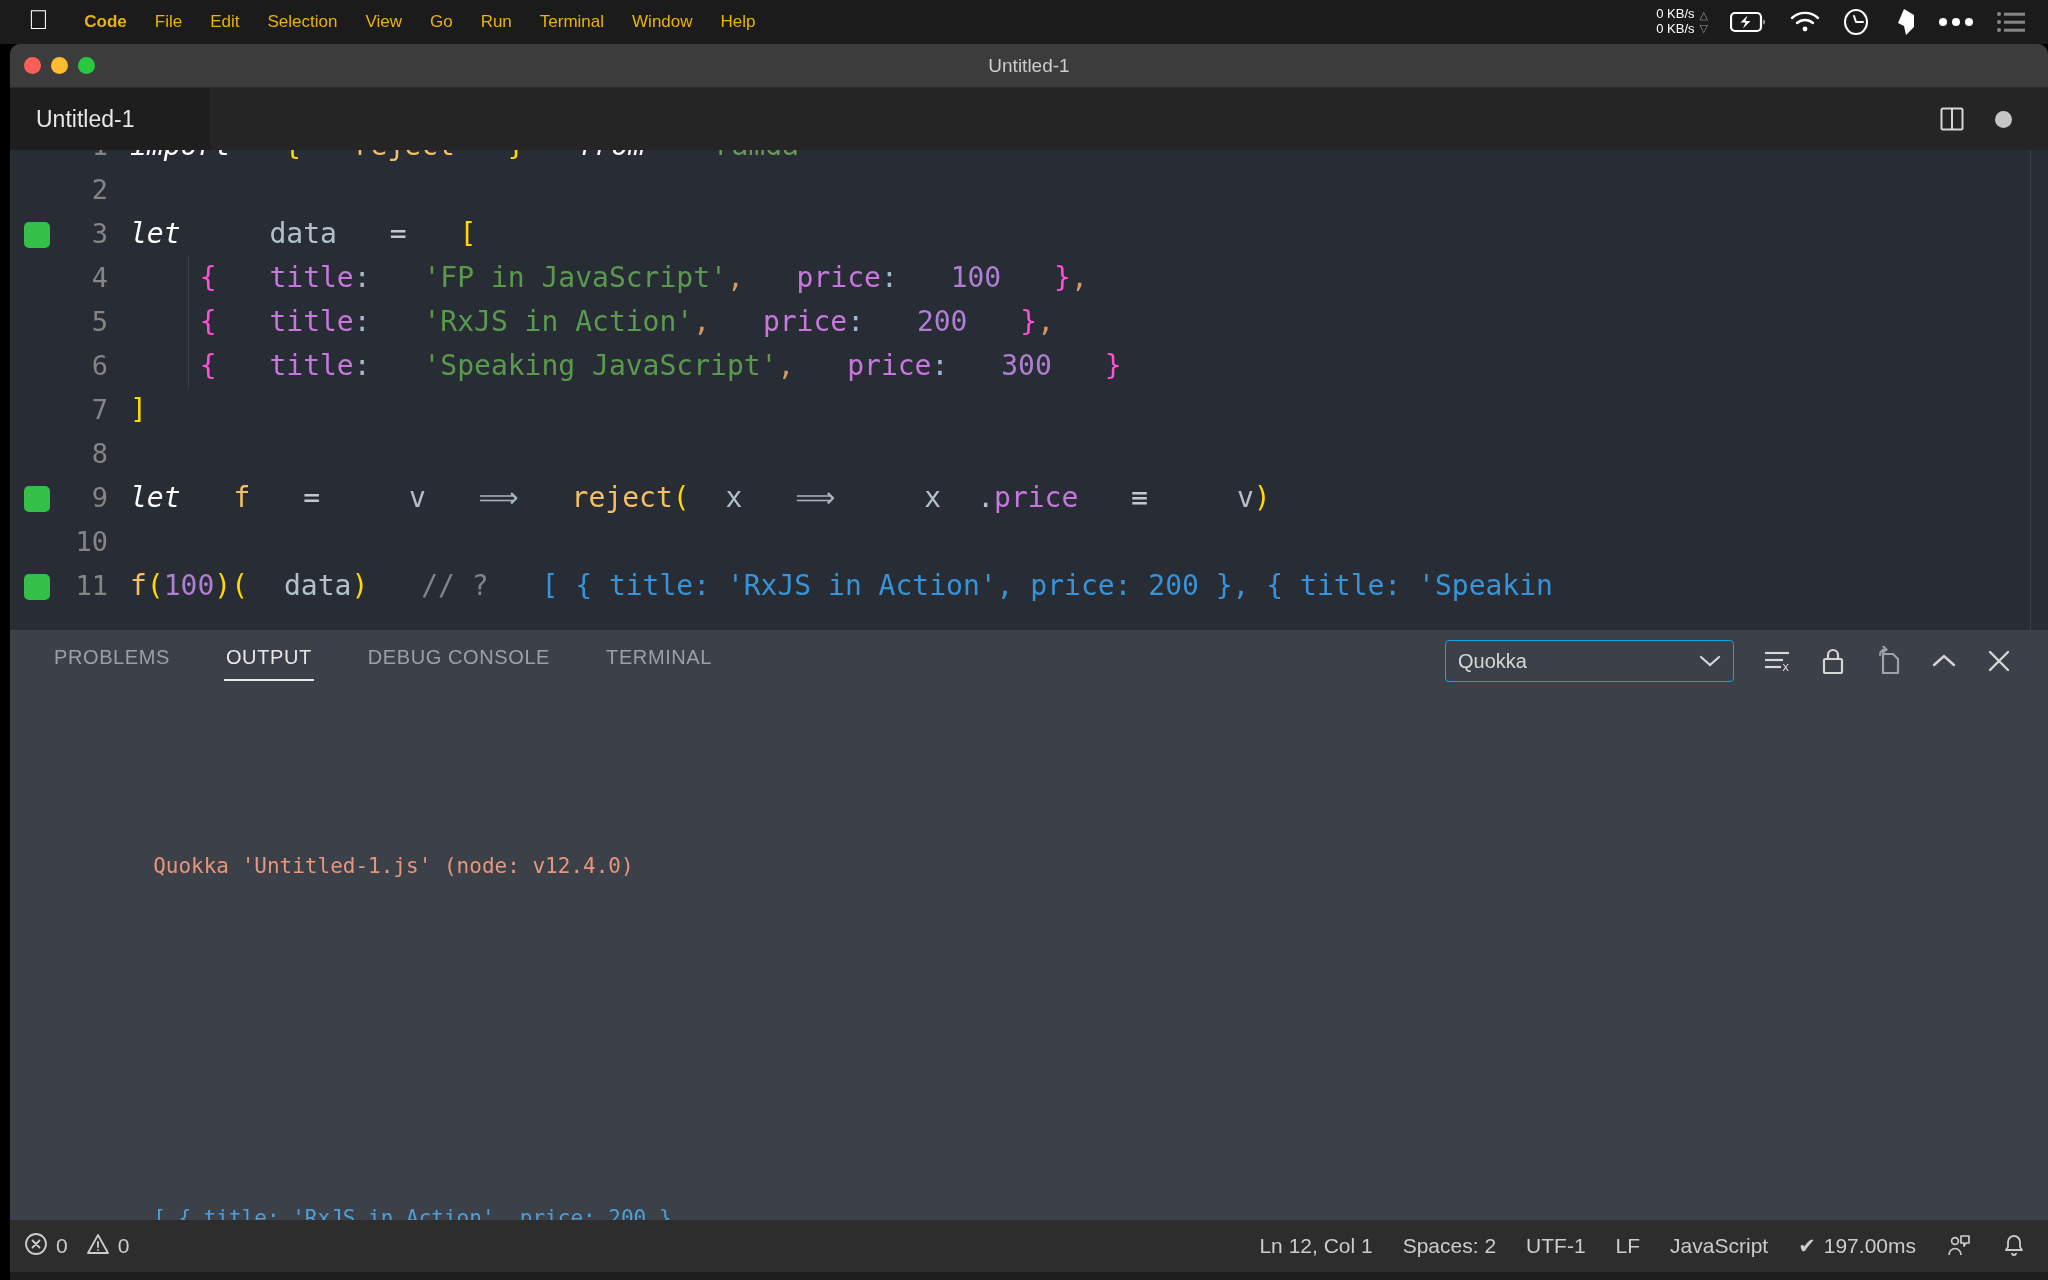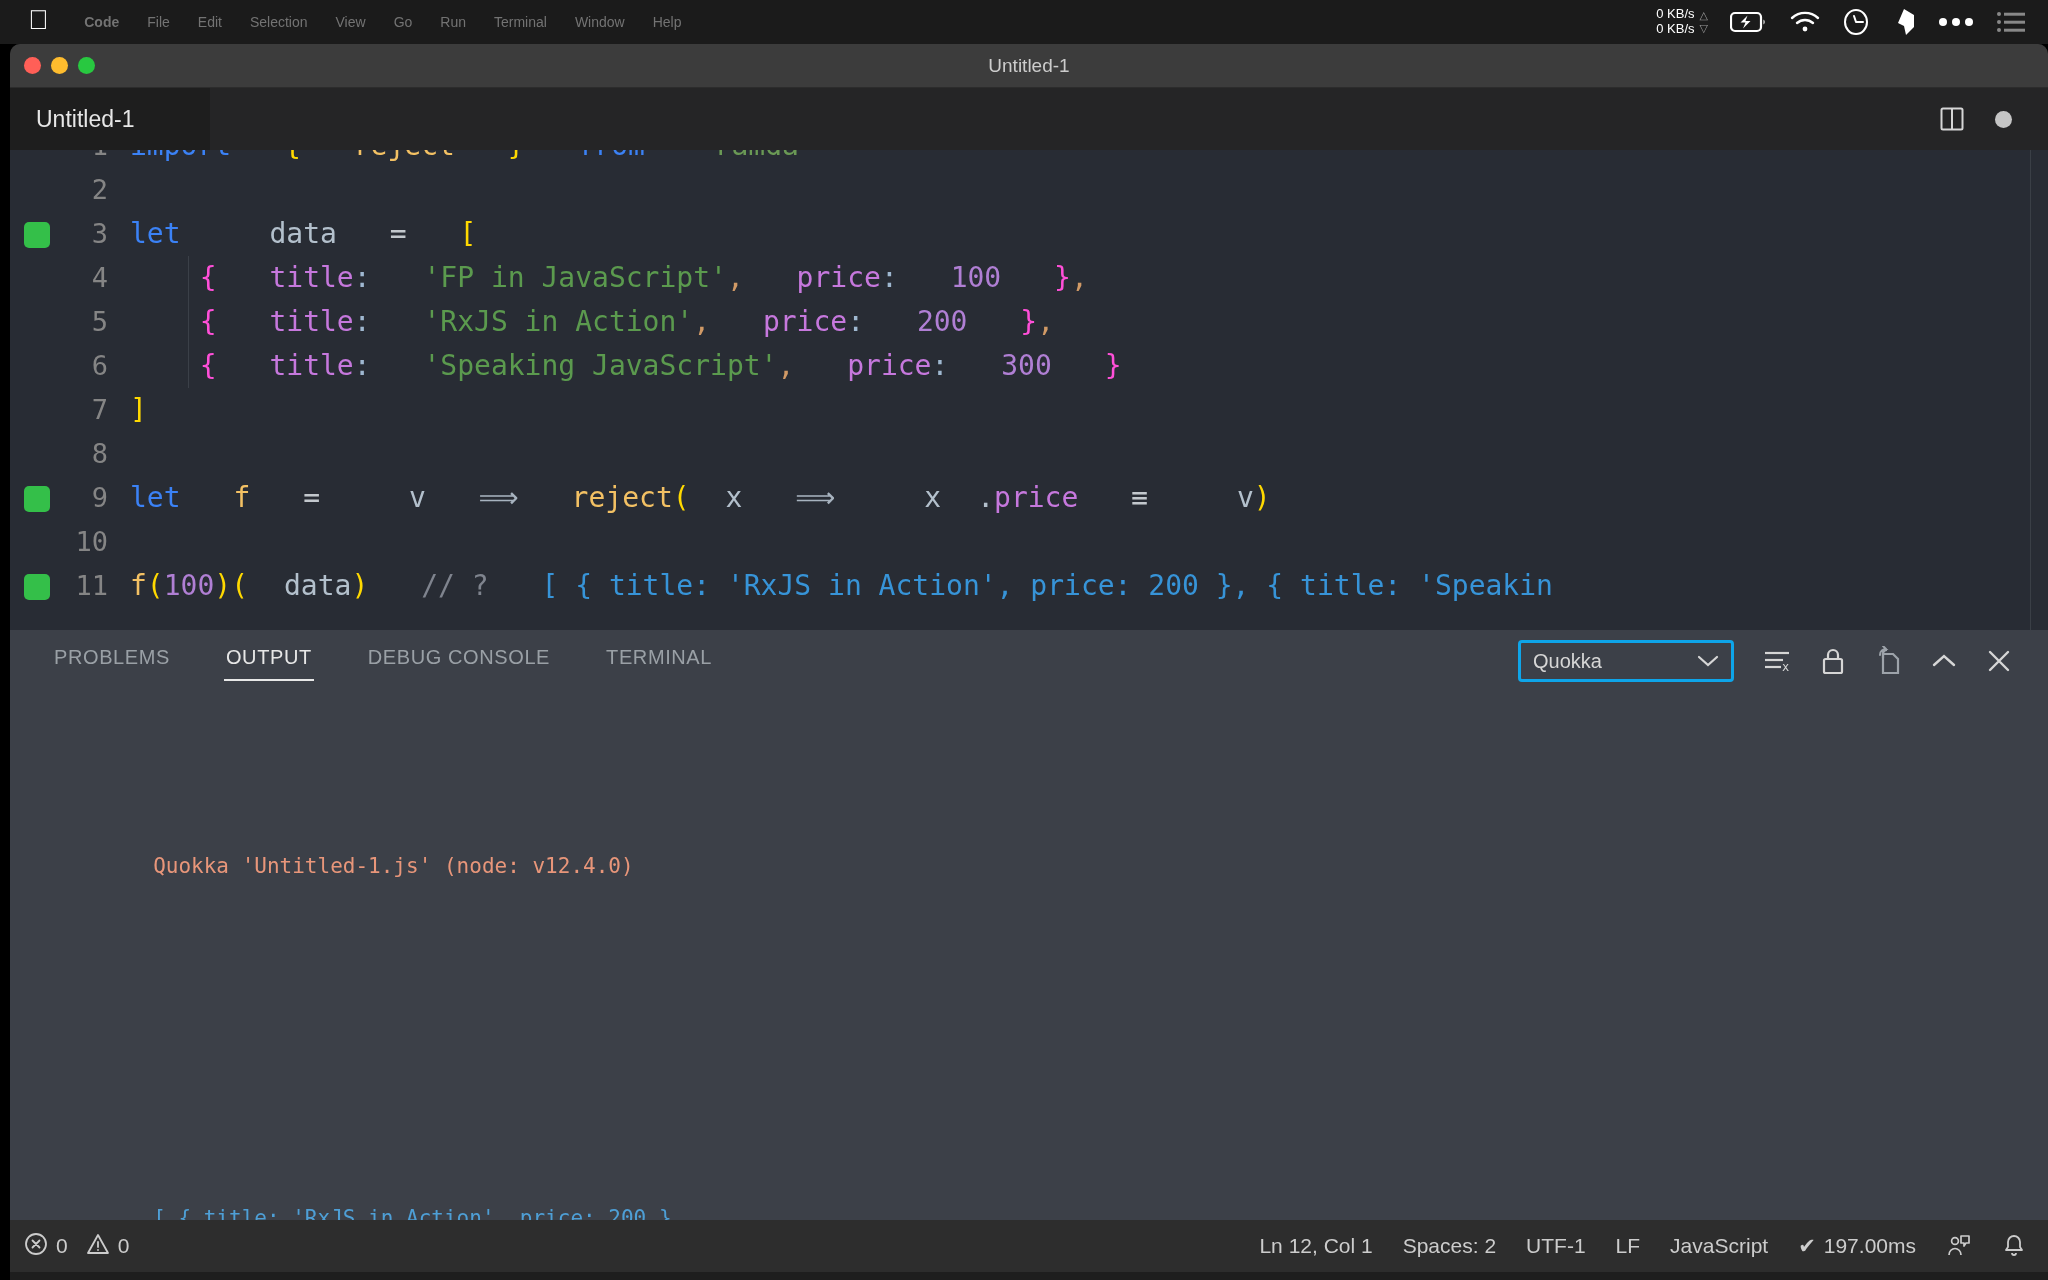--- a/index.html
+++ b/index.html
@@ -20,21 +20,21 @@
     color: #ffffff;
     z-index: 50;
   }
   .menubar-left { display: flex; align-items: center; height: 44px; }
   .apple-logo {
     margin-left: 28px; margin-right: 22px;
     font-size: 27px; line-height: 1; color: #fff;
     transform: translateY(-2px);
   }
   .menu-item {
-    padding: 0 14px; font-size: 14px; color: #737373;
+    padding: 0 14px; font-size: 17px; color: #eab308;
     line-height: 44px; white-space: nowrap;
   }
   .menu-item.bold { font-weight: bold; }
   .menubar-right {
     margin-left: auto; display: flex; align-items: center;
     height: 44px; padding-right: 22px; gap: 22px;
   }
   .net-speed {
     display: flex; align-items: center; gap: 5px;
     font-size: 13px; line-height: 1.15; color: #fff;
@@ -101,21 +101,21 @@
   .lineno {
     width: 120px; text-align: right; padding-right: 22px;
     color: #858585; font-size: 27px; flex: none;
   }
   .codetext { flex: 1; }
   .indent-guide {
     position: absolute; left: 178px; top: 0; bottom: 0;
     width: 1px; background: #3b4048;
   }
   
-  .kw   { color: #3b82f6; }          
+  .kw   { color: #ffffff; font-style: italic; }          
   .var  { color: #b3c0cc; margin-left: 36px; }          
   .op   { color: #c3c8cd; }          
   .br1  { color: #ffd900; }          
   .br2  { color: #ff4fd8; }          
   .prop { color: #c678dd; }          
   .colon{ color: #9fb8d0; }
   .str  { color: #6a9955; }
   .strg { color: #5b9a4e; }
   .num  { color: #b07fd4; }
   .comma{ color: #d19a66; }
@@ -145,21 +145,21 @@
   .ptab.active { color: #e7e7e7; }
   .ptab.active::after {
     content: ""; position: absolute; left: 0; right: 0; bottom: 2px;
     height: 2px; background: #e7e7e7;
   }
   .panel-actions {
     margin-left: auto; display: flex; align-items: center;
     gap: 28px; padding-right: 36px;
   }
   .chan-select {
-    width: 216px; height: 42px; border: 3px solid #0ea5e9; border-radius: 4px;
+    width: 289px; height: 42px; border: 1px solid #0ea5e9; border-radius: 4px;
     display: flex; align-items: center; padding: 0 12px;
     color: #d6d6d6; font-size: 20px; background: transparent;
   }
   .chan-select .chev { margin-left: auto; }
   .pa-icon { display: flex; align-items: center; justify-content: center; color: #d6d6d6; }
 
   .panel-body {
     flex: 1; overflow: hidden; padding: 12px 0 0 0;
     font-family: "DejaVu Sans Mono", "Liberation Mono", monospace;
     font-size: 21px; line-height: 44px; white-space: pre;

